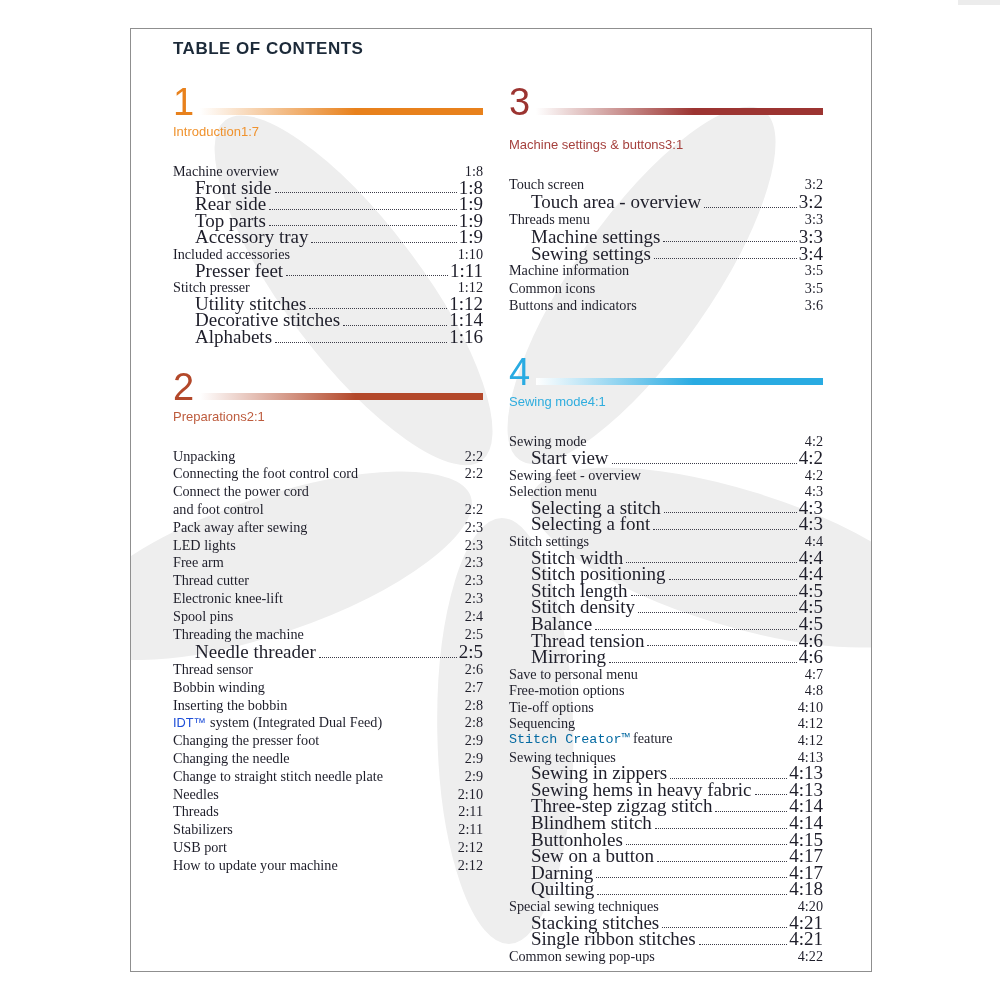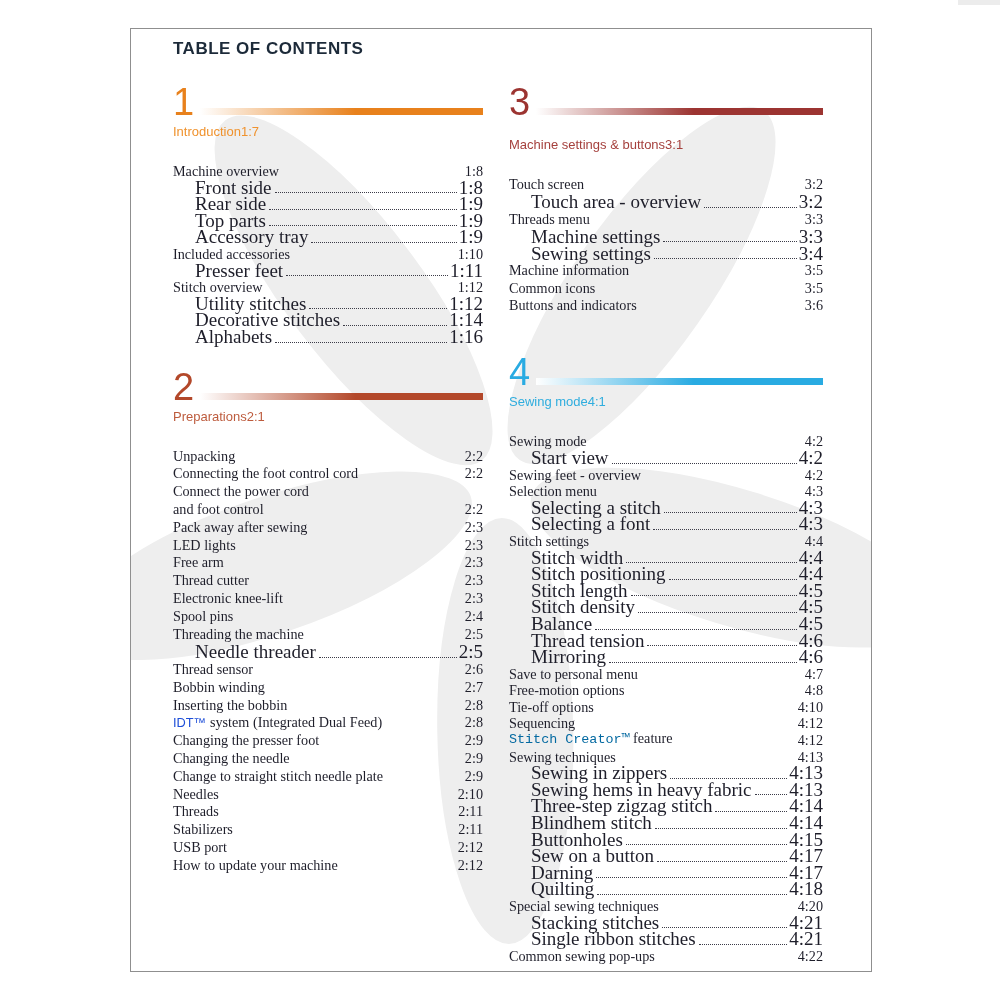--- a/index.html
+++ b/index.html
@@ -100,21 +100,21 @@
             <div class="entry">
               <span class="lbl">Included accessories</span>
               <span class="pg pushed">1:10</span>
             </div>
             <div class="entry sub">
               <span class="lbl">Presser feet</span>
               <span class="leader"></span>
               <span class="pg">1:11</span>
             </div>
             <div class="entry">
-              <span class="lbl">Stitch overview</span>
+              <span class="lbl">Stitch presser</span>
               <span class="pg pushed">1:12</span>
             </div>
             <div class="entry sub">
               <span class="lbl">Utility stitches</span>
               <span class="leader"></span>
               <span class="pg">1:12</span>
             </div>
             <div class="entry sub">
               <span class="lbl">Decorative stitches</span>
               <span class="leader"></span>

